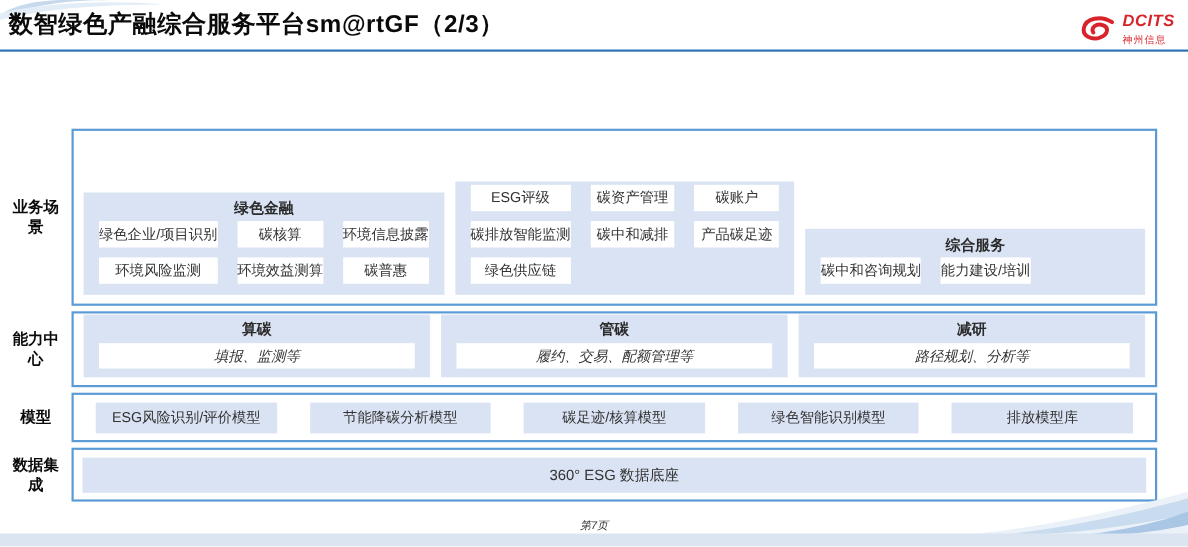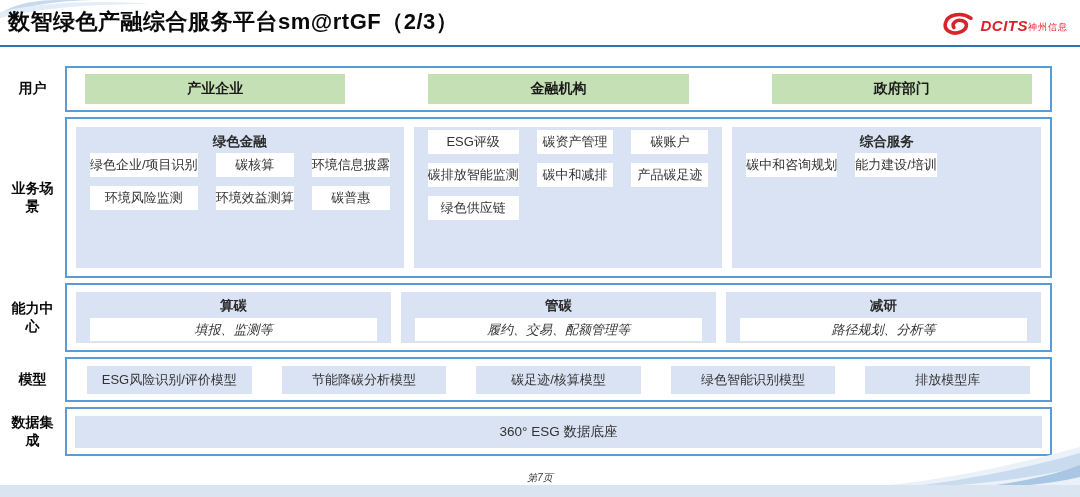--- a/index.html
+++ b/index.html
@@ -8,34 +8,34 @@
     font-family:"Liberation Sans","DejaVu Sans",sans-serif;color:#222;
   }
   
   .page-title{
     position:absolute;left:8px;top:7px;font-size:22px;font-weight:bold;color:#0a0a0a;
     letter-spacing:.5px;white-space:nowrap;
   }
   .header-rule{position:absolute;left:0;right:0;top:45px;height:2px;background:#2e74b5;}
   .logo{position:absolute;right:12px;top:12px;display:flex;align-items:center;gap:5px;}
   .logo-swirl{width:34px;height:26px;flex:0 0 auto;}
-  .logo-text{display:flex;line-height:1;}
+  .logo-text{display:flex;flex-direction:column;line-height:1;}
   .logo-brand{font-size:15px;font-weight:bold;font-style:italic;color:#d8232a;letter-spacing:.5px;}
   .logo-sub{font-size:9px;color:#d8232a;margin-top:5px;letter-spacing:1px;}
   .swoosh{position:absolute;pointer-events:none;}
   .swoosh.tl{left:0;top:0;width:170px;height:18px;}
   .swoosh.br{right:0;bottom:8px;width:240px;height:42px;}
   
   .row{position:absolute;left:0;right:0;display:flex;}
   .row-label{
     width:65px;flex:0 0 65px;display:flex;align-items:center;justify-content:center;
     font-size:14px;font-weight:bold;color:#0a0a0a;text-align:center;line-height:1.25;
   }
   .row-label span{display:block;width:46px;}
-  .row-frame{flex:1;border:2px solid #5b9bd5;background:#fff;margin-right:28px;box-sizing:border-box;}
+  .row-frame{flex:1;border:2px solid #5b9bd5;background:#fff;margin-right:28px;box-sizing:border-box;align-items:flex-end;}
   .row-users{top:66px;height:46px;}
   .row-scen{top:117px;height:161px;}
   .row-cap{top:283px;height:69px;}
   .row-models{top:357px;height:45px;}
   .row-data{top:407px;height:49px;}
   
   .users-inner{height:100%;display:flex;align-items:center;justify-content:space-between;padding:0 18px;box-sizing:border-box;}
   .user-box{
     width:27.5%;height:30px;background:#c5e0b4;display:flex;align-items:center;justify-content:center;
     font-size:14px;font-weight:bold;color:#1a1a1a;
@@ -87,30 +87,20 @@
     <svg class="logo-swirl" viewBox="0 0 40 30">
       <path d="M34 7 C22 -1 6 3 4 13 C2 22 13 27 22 23 C30 20 31 12 24 10 C17 8 11 13 14 18" fill="none" stroke="#d8232a" stroke-width="4.2" stroke-linecap="round"></path>
     </svg>
     <div class="logo-text">
       <span class="logo-brand">DCITS</span>
       <span class="logo-sub">神州信息</span>
     </div>
   </div>
   <div class="header-rule"></div>
 
-  <div class="row row-users">
-    <div class="row-label">
-        <span>用户</span>
-      </div>
-    <div class="row-frame users-inner">
-      <div class="user-box">产业企业</div>
-      <div class="user-box">金融机构</div>
-      <div class="user-box">政府部门</div>
-    </div>
-  </div>
 
   <div class="row row-scen">
     <div class="row-label">
         <span>业务场景</span>
       </div>
     <div class="row-frame scen-inner">
 
       <div class="panel">
         <div class="panel-title">绿色金融</div>
         <div class="panel-grid">

